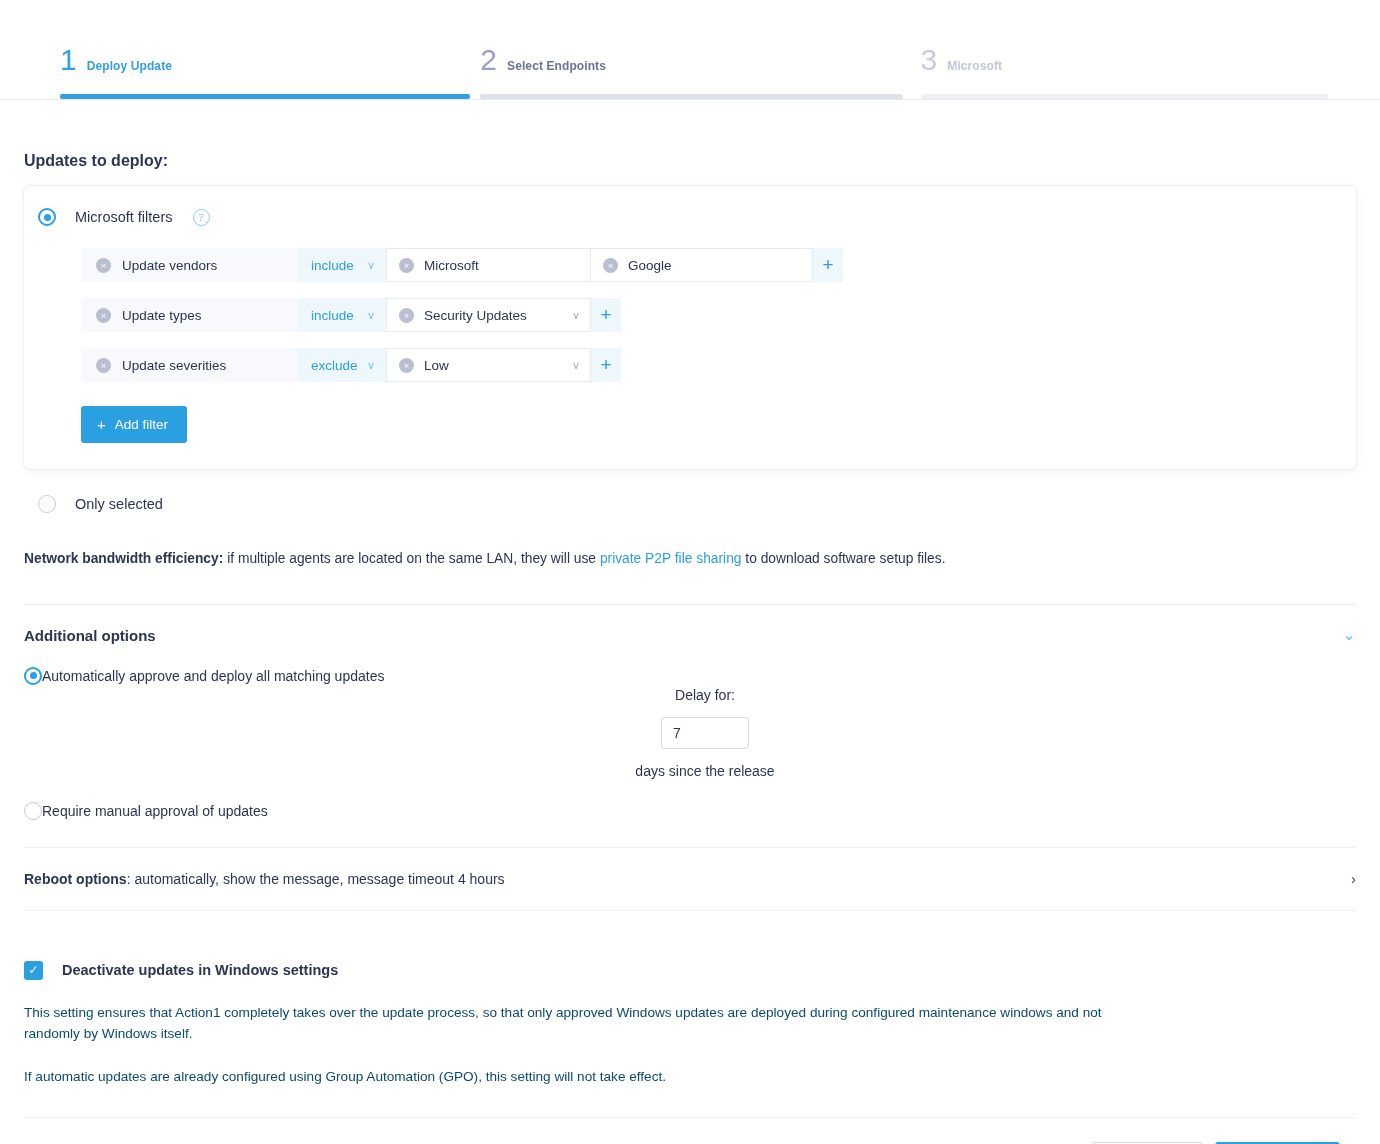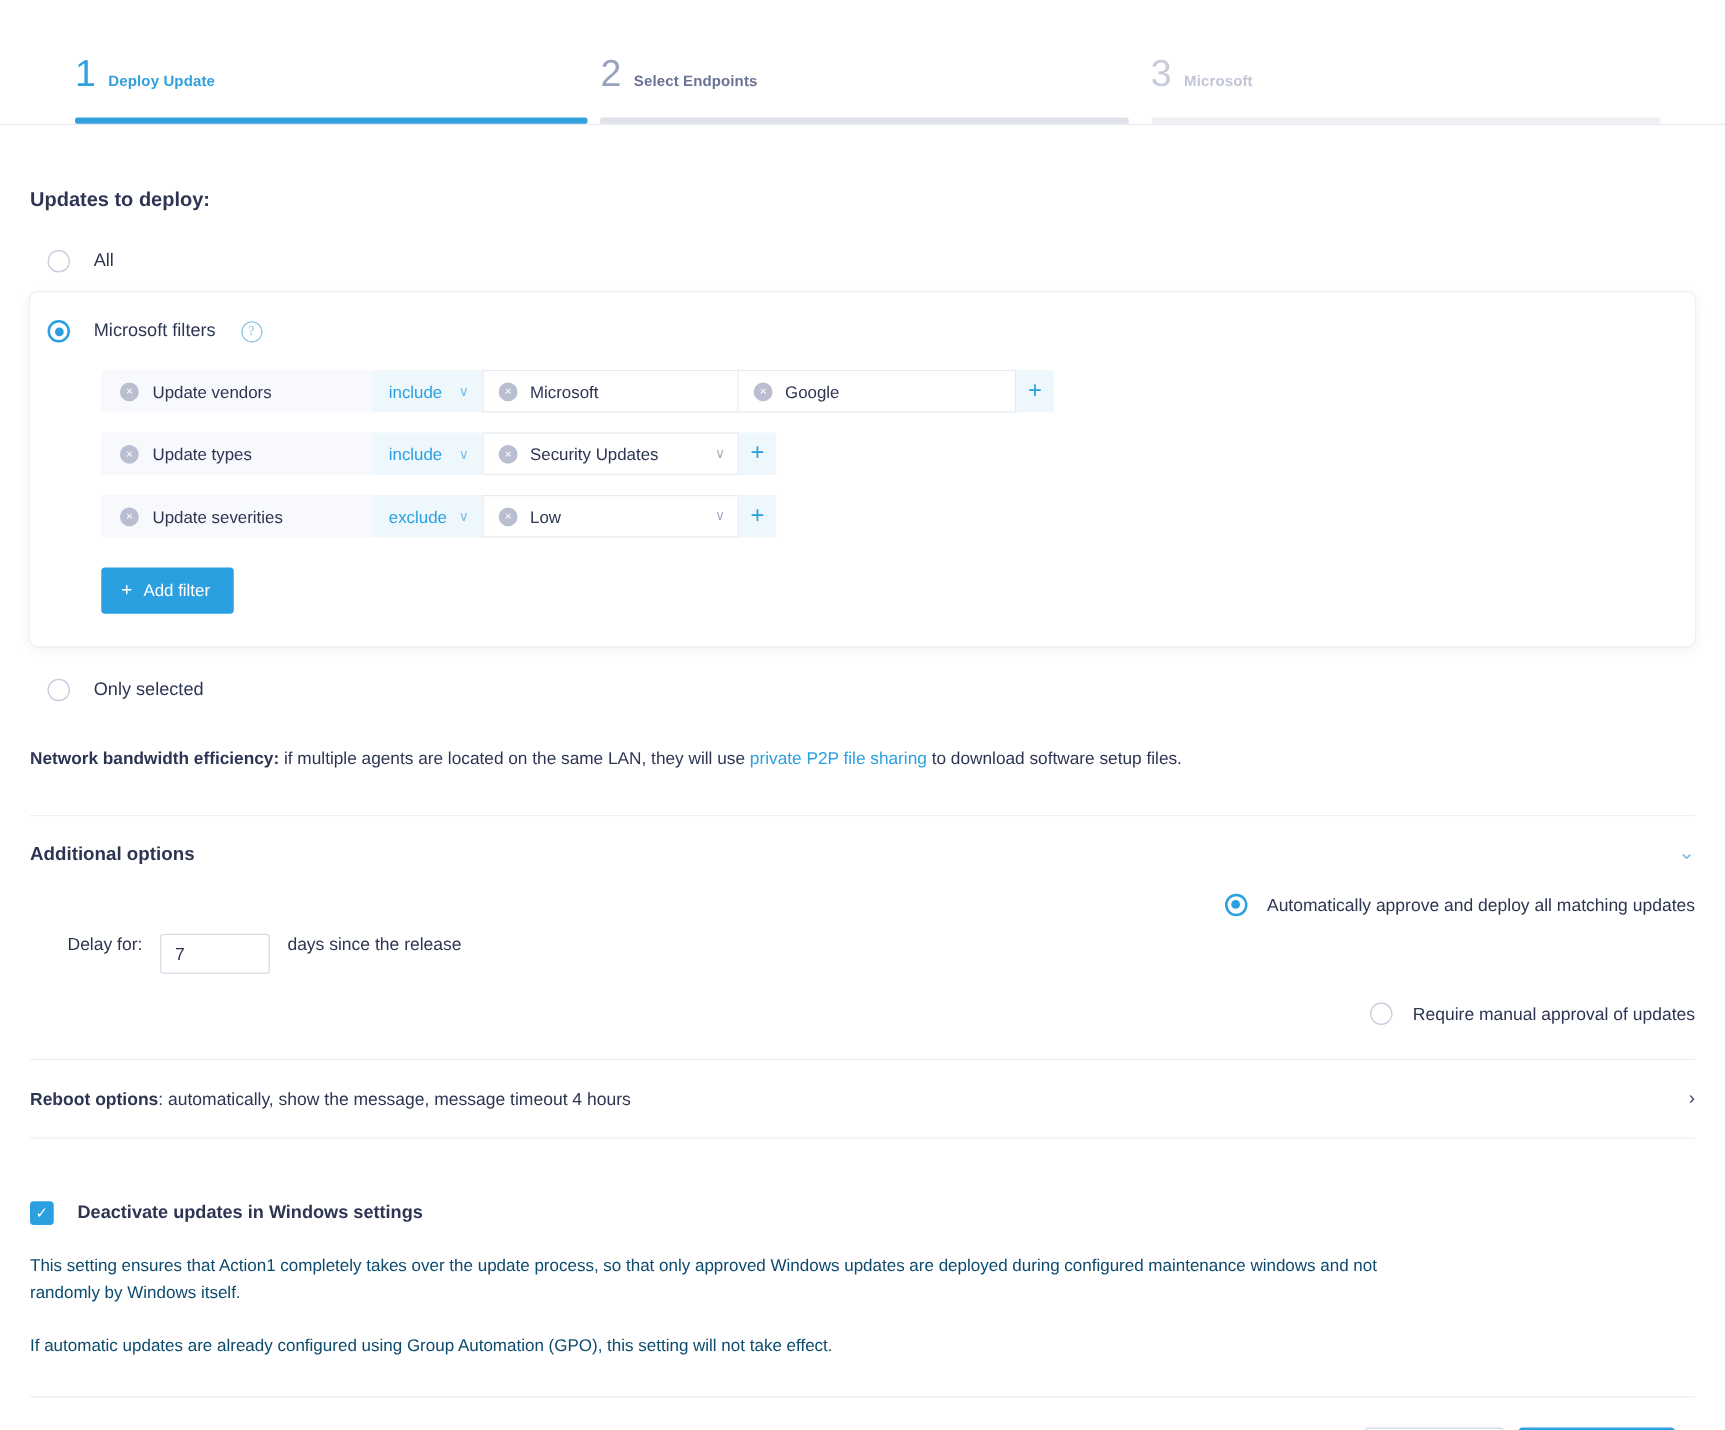--- a/index.html
+++ b/index.html
@@ -204,27 +204,28 @@
 
   .addl-head {
     display: flex;
     align-items: center;
     justify-content: space-between;
     margin-top: 22px;
   }
   .addl-title { font-size: 15px; font-weight: 700; }
   .caret-down { color: #7cbfe6; font-size: 16px; line-height: 1; cursor: pointer; }
 
-  .opt-row { display: flex; align-items: center; gap: 16px; margin-top: 23px; justify-content: flex-end; }
+  .opt-row { display: flex; align-items: center; margin-top: 23px; }
   .opt-row .radio-label { font-size: 14px; }
 
   .delay-row {
-    display: flex; align-items: flex-start; gap: 14px;
-    margin-top: 14px; padding-left: 30px;
+    display: flex; align-items: center; gap: 14px;
+    margin-top: 2px; padding-left: 30px;
     font-size: 14px;
+    flex-direction: column;
   }
   .delay-input {
     width: 88px; height: 32px;
     border: 1px solid #d7dbe6;
     border-radius: 3px;
     padding: 0 11px;
     font-size: 14px;
     color: #2d3553;
     font-family: "Liberation Sans", sans-serif;
     background: #fff;
@@ -321,24 +322,20 @@
     </div>
     <div class="step-bar"></div>
   </div>
 
 </div>
 
 <div class="content">
 
   <div class="section-title">Updates to deploy:</div>
 
-  <div class="radio-row row-all">
-    <span class="radio"></span>
-    <span class="radio-label">All</span>
-  </div>
 
   <div class="filters-card">
 
     <div class="matching-head">
       <span class="radio checked"></span>
       <span class="radio-label">Microsoft filters</span>
       <span class="help-icon">?</span>
     </div>
 
     <div class="filter-rows">

